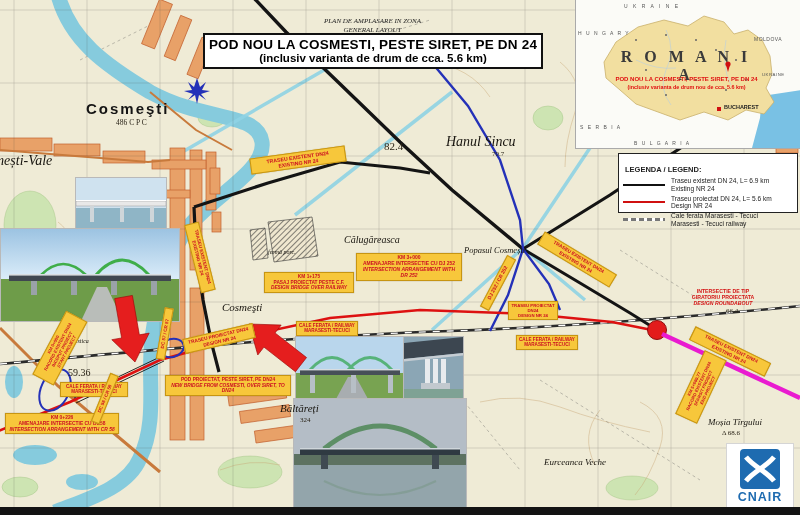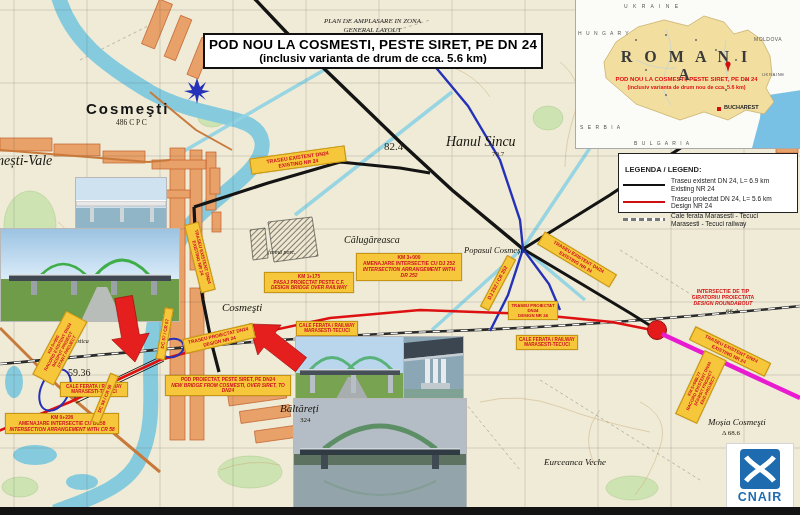--- a/index.html
+++ b/index.html
@@ -294,21 +294,21 @@
 
   <div class="town" style="left:86px;top:100px;font-size:15px;letter-spacing:2px;">Cosmeşti</div>
   <div class="elev" style="left:116px;top:118px;font-size:7.5px;">486 C P C</div>
   <div class="place" style="left:-6px;top:153px;font-size:14px;">mești-Vale</div>
   <div class="place" style="left:222px;top:301px;font-size:11px;">Cosmeşti</div>
   <div class="place" style="left:280px;top:402px;font-size:11px;">Băltăreți</div>
   <div class="elev" style="left:300px;top:416px;font-size:7px;">324</div>
   <div class="place" style="left:446px;top:134px;font-size:14px;">Hanul Sincu</div>
   <div class="place" style="left:464px;top:245px;font-size:8.5px;">Popasul Cosmești</div>
   <div class="place" style="left:344px;top:234px;font-size:10px;">Călugăreasca</div>
-  <div class="place" style="left:708px;top:417px;font-size:9px;">Moșia Cosmeşti</div>
+  <div class="place" style="left:708px;top:417px;font-size:9px;">Moșia Tîrgului</div>
   <div class="elev" style="left:722px;top:429px;font-size:7px;">Δ 68.6</div>
   <div class="place" style="left:544px;top:457px;font-size:9px;">Eurceanca Veche</div>
   <div class="place" style="left:268px;top:249px;font-size:6px;">fermă porc.</div>
   <div class="place" style="left:56px;top:338px;font-size:6px;">zona turistica</div>
   <div class="elev" style="left:40px;top:367px;font-size:10px;padding-left:28px;">59.36</div>
   <div class="elev" style="left:492px;top:150px;font-size:7px;">70.7</div>
   <div class="elev" style="left:384px;top:140px;font-size:11px;">82.4</div>
   <div class="elev" style="left:686px;top:307px;font-size:7px;margin-left:40px;">66.4</div>
   <div class="elev" style="left:206px;top:56px;font-size:9px;font-weight:bold;">N</div>
 

